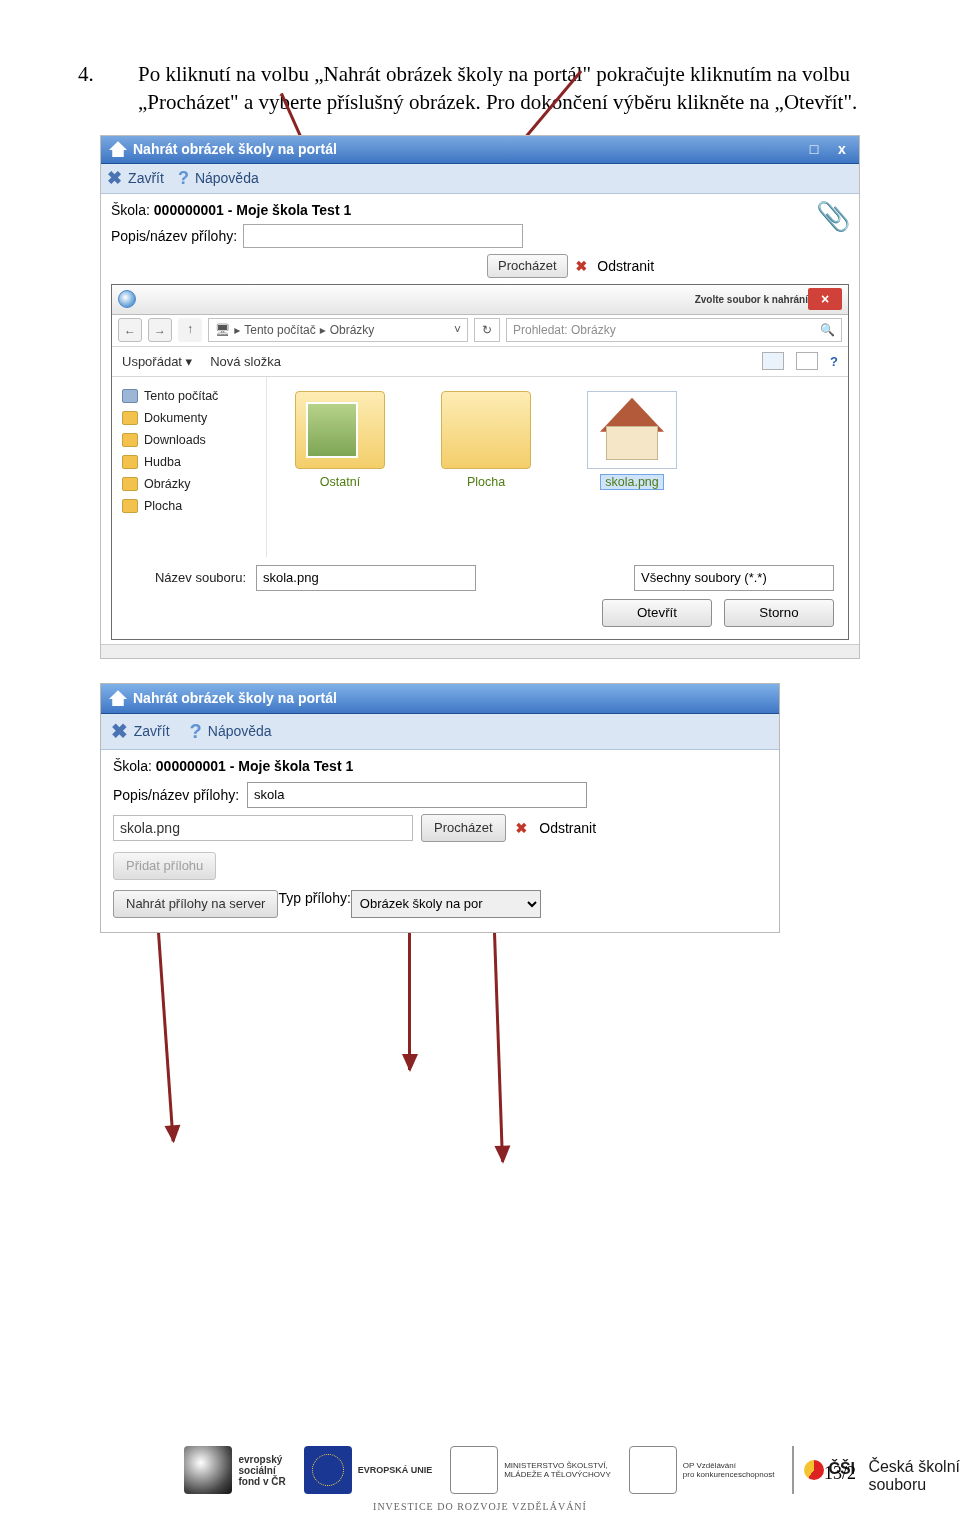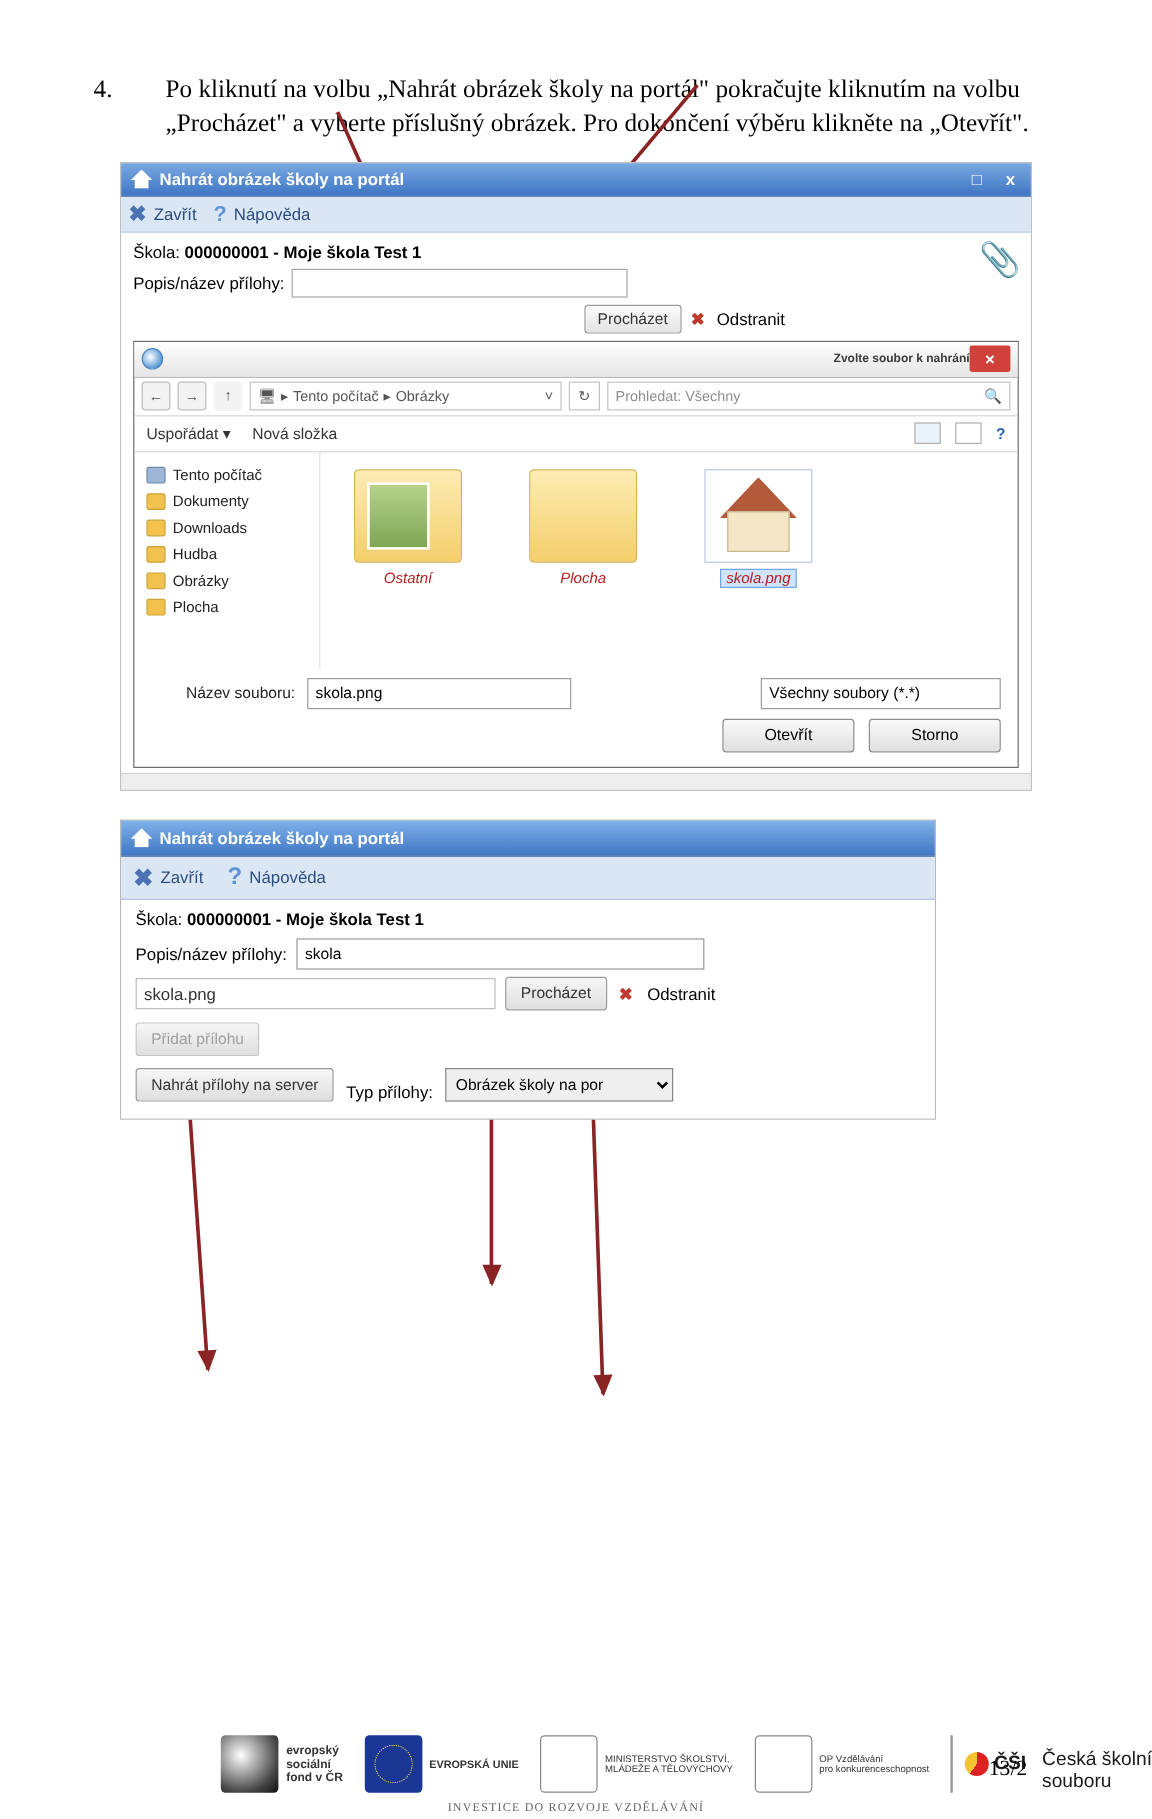--- a/index.html
+++ b/index.html
@@ -87,21 +87,21 @@
     display:flex; align-items:center; gap:18px; padding:0 10px; font-size:13px; color:#333;
   }
   .pk-bar .right { margin-left:auto; display:flex; gap:12px; align-items:center;}
   .pk-bar .vic { width:22px;height:18px;border:1px solid #b0b0b0;background:#eaf2fb;}
   .pk-body { display:flex; height:180px; }
   .pk-tree { width:155px; border-right:1px solid #e4e4e4; padding:8px 4px; font-size:12.5px; color:#222;}
   .pk-tree .ti { display:flex; align-items:center; gap:6px; height:22px; padding-left:6px;}
   .pk-tree .ic { width:16px;height:14px;background:#f2c14e;border:1px solid #caa237;border-radius:2px;}
   .pk-tree .ic.pc { background:#9db6d6;border-color:#6d89ab;}
   .pk-main { flex:1; display:flex; gap:36px; padding:14px 18px; align-items:flex-start;}
-  .thumb { width:110px; text-align:center; font-size:12.5px; color:#b91c1c;font-style:italic;}
+  .thumb { width:110px; text-align:center; font-size:12.5px; color:#4d7c0f;}
   .thumb .fold { width:90px;height:78px;margin:0 auto 6px; background:linear-gradient(#fdecb4,#f3ce6a); border:1px solid #d6b453; border-radius:4px; position:relative;}
   .thumb .fold.imgin::after{content:"";position:absolute;inset:10px 26px 10px 10px;background:linear-gradient(#b7d28a,#7da654);border:2px solid #fff;}
   .thumb .house { width:90px;height:78px;margin:0 auto 6px; background:#fff;border:1px solid #b9c9dc; position:relative;}
   .thumb .house::before{content:"";position:absolute;left:12px;right:12px;top:6px;height:34px;background:#b35a3a;clip-path:polygon(50% 0,100% 100%,0 100%);}
   .thumb .house::after{content:"";position:absolute;left:18px;right:18px;top:34px;bottom:8px;background:#f4e6c7;border:1px solid #c7b68e;}
   .thumb.sel .lbl { background:#cfe4fb; border:1px solid #6fa6e3; padding:0 4px;}
   .pk-foot {
     padding:8px 14px 12px; font-size:13px; color:#222;
     display:grid; grid-template-columns:120px 1fr 200px; gap:8px 10px; align-items:center;
   }
@@ -137,21 +137,21 @@
   .bar2 { height:36px; background:#dbe6f4; border-bottom:1px solid #b2c3dc; display:flex; align-items:center; gap:6px; padding:0 10px; color:#2b4f80;}
   .bar2 .bic { font-size:20px; font-weight:bold;}
   .bd2 { background:#fff; padding:8px 12px 14px 12px; }
   .bd2 .sk { font-size:14px; margin-bottom:8px;}
   .row2 { display:flex; align-items:center; gap:8px; font-size:14px; margin-bottom:6px;}
   .row2 input { height:26px; border:1px solid #999; padding:0 6px; font-size:13px; }
   .row2 .wide { width:340px;}
   .row2 .file { width:300px; border:1px solid #bcbcbc; height:26px; padding:0 6px; display:flex; align-items:center; background:#fff; color:#333;}
   .btn2 { height:28px; background:linear-gradient(#f7f7f7,#dedede); border:1px solid #9a9a9a; border-radius:3px; padding:0 12px; font-size:13px; color:#333;}
   .btn2.dis { color:#a0a0a0; border-color:#c5c5c5;}
-  .row-up { display:flex; align-items:flex-end; gap:10px; margin-top:10px; font-size:14px;}
+  .row-up { display:flex; align-items:flex-start; margin-top:10px; font-size:14px;}
   .row-up select { height:28px; border:1px solid #888; width:190px; font-size:13px; padding:0 4px;}
 
   
   .ar3 { left:155px; top:904px; width:3px; height:238px; transform:rotate(-4deg); transform-origin:top left;}
   .ar3 .head { bottom:-2px; left:-6px; border-left:8px solid transparent;border-right:8px solid transparent;border-top:18px solid #8a2323;}
   .ar4 { left:408px; top:900px; width:3px; height:170px; transform:rotate(0deg); transform-origin:top left;}
   .ar4 .head { bottom:-2px; left:-6px; border-left:8px solid transparent;border-right:8px solid transparent;border-top:18px solid #8a2323;}
   .ar5 { left:492px; top:904px; width:3px; height:258px; transform:rotate(-2deg); transform-origin:top left;}
   .ar5 .head { bottom:-2px; left:-6px; border-left:8px solid transparent;border-right:8px solid transparent;border-top:18px solid #8a2323;}
 
@@ -239,21 +239,21 @@
           <div class="crumb">
             <span>🖥</span>
               <span>▸</span>
             <span>Tento počítač</span>
               <span>▸</span>
             <span>Obrázky</span>
             <span style="margin-left:auto;">˅</span>
           </div>
           <span class="refresh">↻</span>
           <div class="search">
-            <span>Prohledat: Všechny</span>
+            <span>Prohledat: Obrázky</span>
             <span class="sico">🔍</span>
           </div>
         </div>
         <div class="pk-bar">
           <span>Uspořádat ▾</span>
           <span>Nová složka</span>
           <div class="right">
             <span class="vic"></span>
             <span class="vic" style="background:#fff;"></span>
             <span style="color:#2a62b4;font-weight:bold;">?</span>

